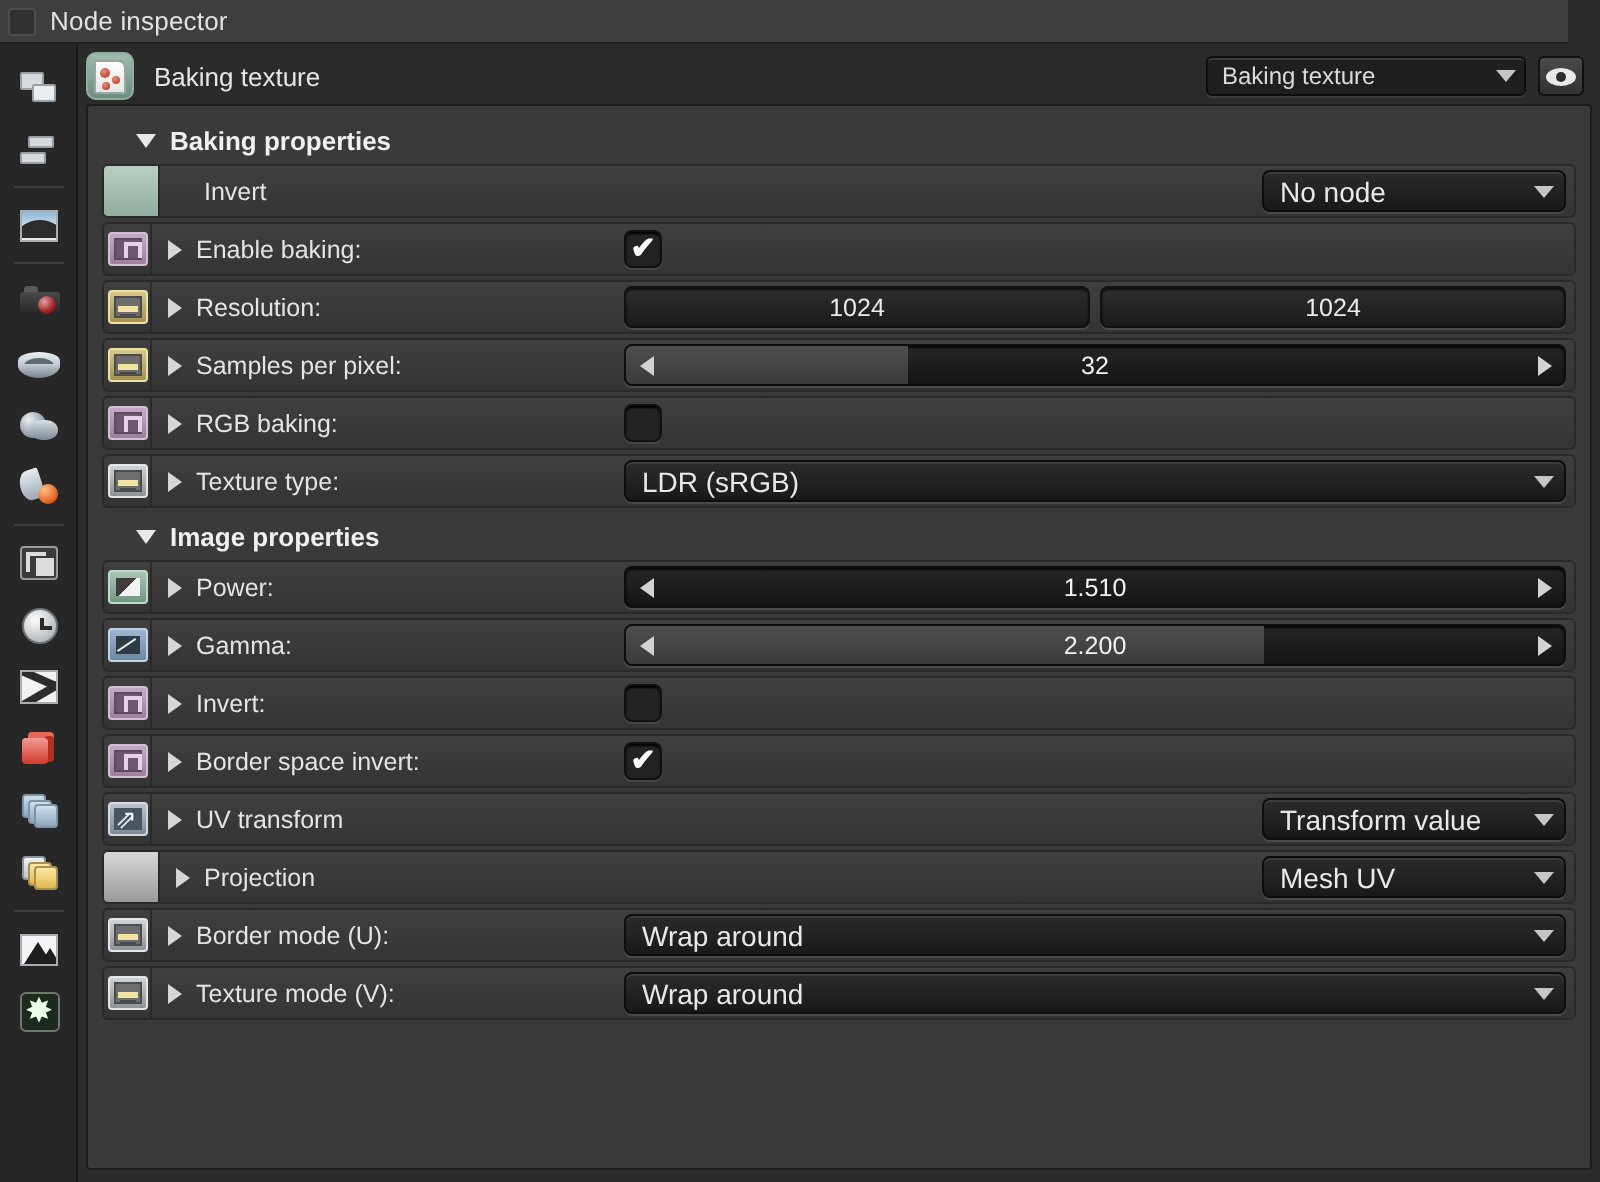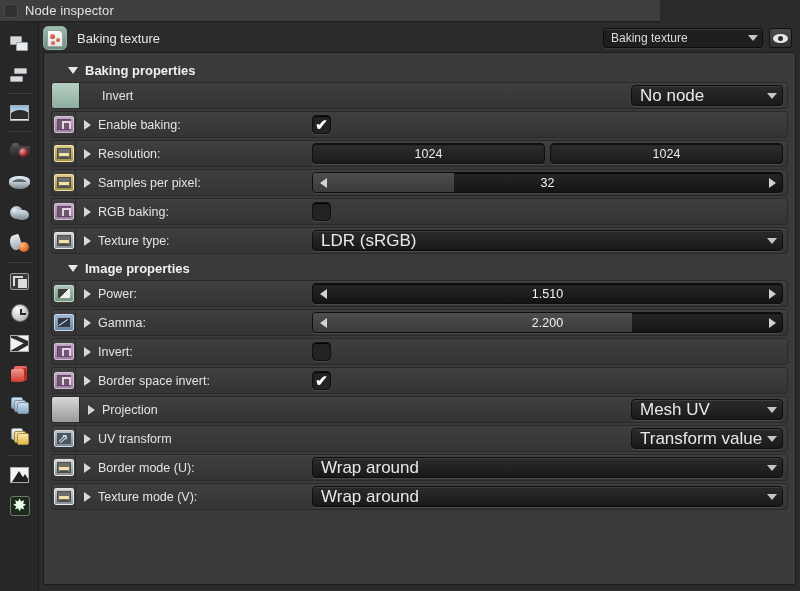--- a/index.html
+++ b/index.html
@@ -8,21 +8,21 @@
     background: #2a2a2a;
     font-family: "Liberation Sans", sans-serif;
     overflow: hidden;
   }
 
   
   #window { position: relative; width: 800px; height: 591px; background: #2b2b2b; }
 
   
   #titlebar {
-    position: absolute; left: 0; top: 0; width: 660px; height: 22px;
+    position: absolute; left: 0; top: 0; width: 784px; height: 22px;
     background: #3c3f3e;
     border-bottom: 1px solid #202020;
     display: flex; align-items: center; padding-left: 4px;
   }
   #titlebar .tb-icon {
     width: 14px; height: 14px; background: #2f3231;
     border: 1px solid #4a4d4c; border-radius: 2px; margin-right: 7px;
   }
   #titlebar .tb-title {
     color: #e2e2e2; font-size: 13px; letter-spacing: .1px;
@@ -364,21 +364,21 @@
     color: #f2f2f2; font-size: 12.5px;
   }
 
   
   .dropdown {
     flex: 1; height: 21px; border-radius: 4px;
     background: linear-gradient(#2b2b2b,#191919);
     border: 1px solid #0e0e0e;
     box-shadow: inset 0 1px 0 #3d3d3d, 0 1px 0 #4a4a4a;
     display: flex; align-items: center; padding: 0 5px 0 8px;
-    color: #e8e8e8; font-size: 17px;
+    color: #e8e8e8; font-size: 14px;
   }
   .dropdown .caret { margin-left: auto; }
   .dropdown.nodefield { flex: none; width: 152px; margin-left: auto; }
   .row-field.spread { justify-content: flex-end; }
 </style>
 </head>
 <body>
 
 <div id="window">
 
@@ -663,51 +663,51 @@
           </div>
           <div class="row-expand">
             <span class="tri-right"></span>
           </div>
           <div class="row-label">Border space invert:</div>
           <div class="row-field">
             <div class="checkbox">✔</div>
           </div>
         </div>
         <div class="row">
+          <div class="row-swatch">
+            <div class="sw sw-arrows"></div>
+          </div>
+          <div class="row-expand">
+            <span class="tri-right"></span>
+          </div>
+          <div class="row-label">UV transform</div>
+          <div class="row-field spread">
+            <div class="dropdown nodefield">
+              <span>Transform value</span>
+              <span class="caret"></span>
+            </div>
+          </div>
+        </div>
+        <div class="row">
           <div class="row-swatch wide">
             <div class="sw sw-plain-grey"></div>
           </div>
           <div class="row-expand">
             <span class="tri-right"></span>
           </div>
           <div class="row-label">Projection</div>
           <div class="row-field spread">
             <div class="dropdown nodefield">
               <span>Mesh UV</span>
               <span class="caret"></span>
             </div>
           </div>
         </div>
         <div class="row">
           <div class="row-swatch">
-            <div class="sw sw-arrows"></div>
-          </div>
-          <div class="row-expand">
-            <span class="tri-right"></span>
-          </div>
-          <div class="row-label">UV transform</div>
-          <div class="row-field spread">
-            <div class="dropdown nodefield">
-              <span>Transform value</span>
-              <span class="caret"></span>
-            </div>
-          </div>
-        </div>
-        <div class="row">
-          <div class="row-swatch">
             <div class="sw sw-steel"></div>
           </div>
           <div class="row-expand">
             <span class="tri-right"></span>
           </div>
           <div class="row-label">Border mode (U):</div>
           <div class="row-field">
             <div class="dropdown">
               <span>Wrap around</span>
               <span class="caret"></span>

